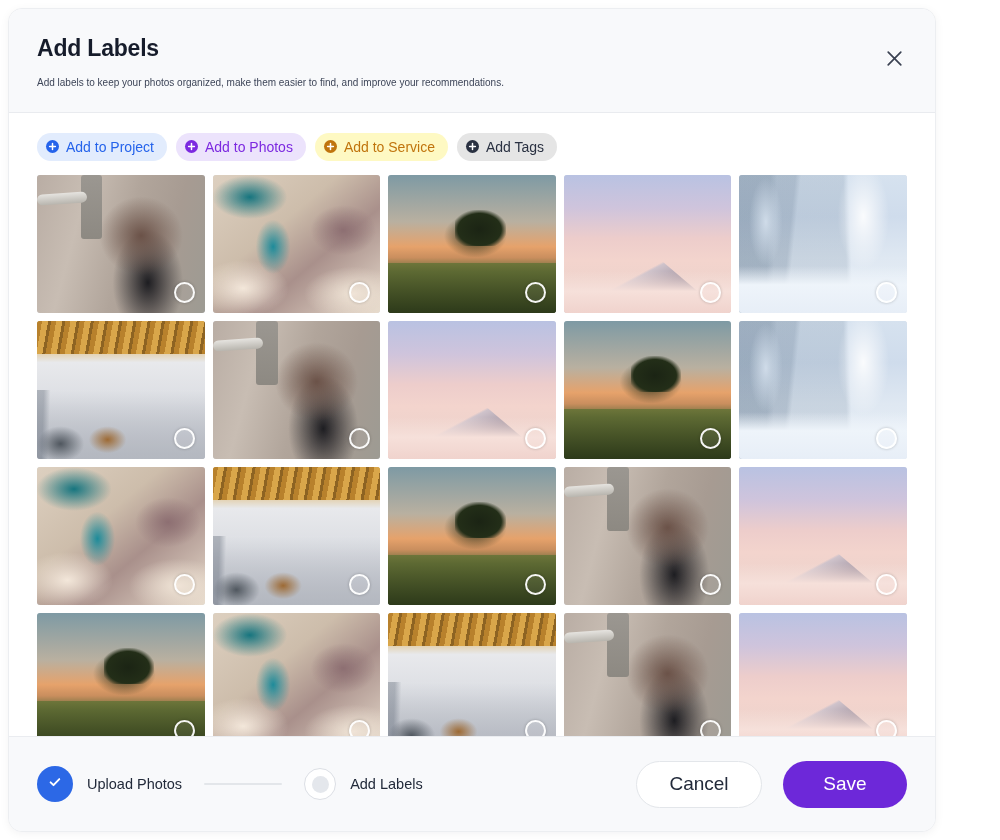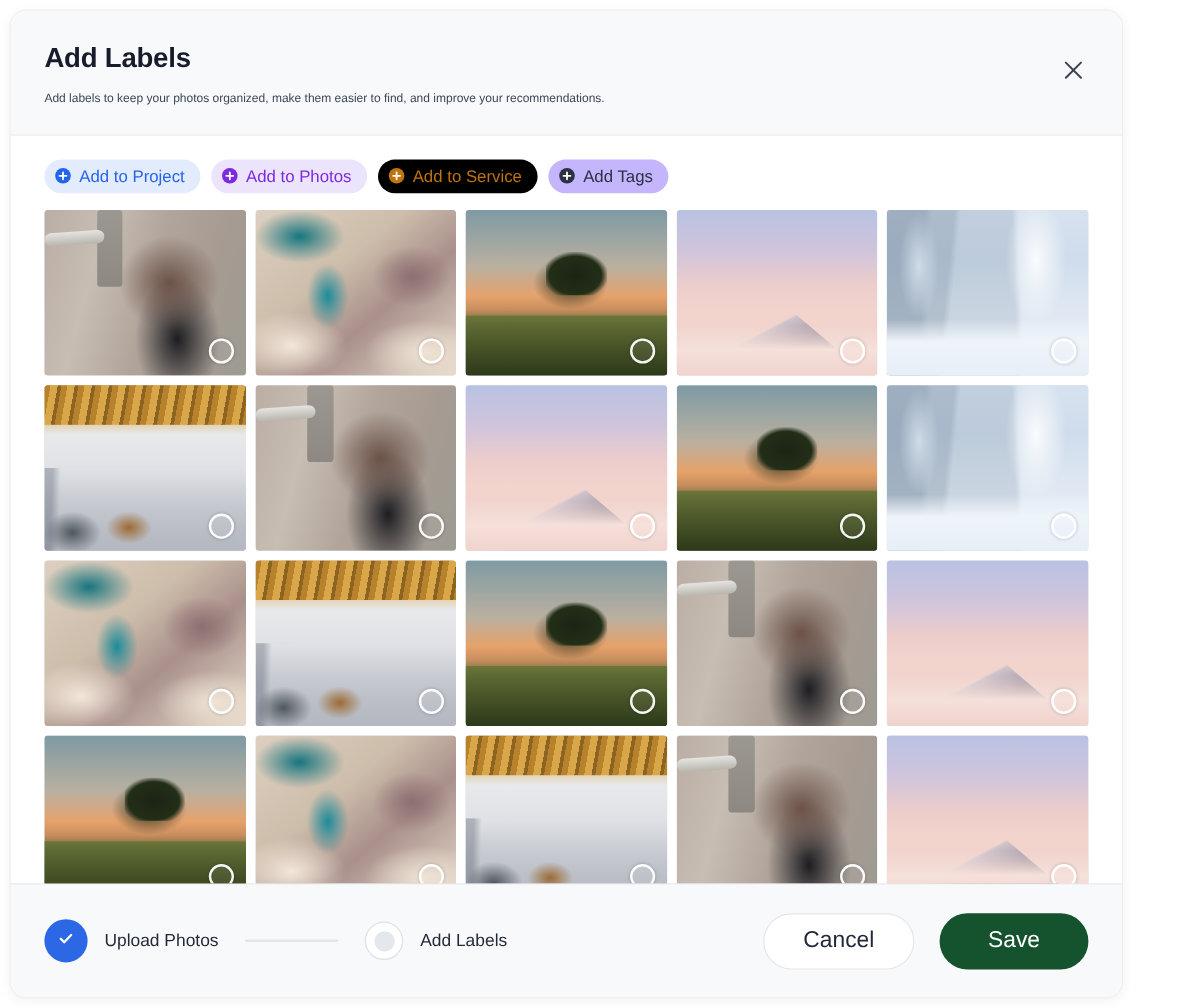--- a/index.html
+++ b/index.html
@@ -81,23 +81,23 @@
     display: inline-flex;
     align-items: center; justify-content: center;
     flex: 0 0 auto;
   }
   .chip .plus svg { display:block; }
 
   .chip-project { background: #e2ecfd; color: #2563eb; }
   .chip-project .plus { background: #2563eb; }
   .chip-gallery { background: #ece3fc; color: #7c29e0; }
   .chip-gallery .plus { background: #7c29e0; }
-  .chip-service { background: #000000; color: #c0740d; }
+  .chip-service { background: #fef9c3; color: #c0740d; }
   .chip-service .plus { background: #c0740d; }
-  .chip-tags    { background: #c4b5fd; color: #2a3142; }
+  .chip-tags    { background: #e5e5e5; color: #2a3142; }
   .chip-tags .plus { background: #2a3142; }
 
   
   .grid-scroll {
     flex: 1 1 auto;
     overflow: hidden;
     padding: 0 28px 0 28px;
     position: relative;
   }
   .grid {
@@ -271,21 +271,21 @@
   }
   .btn-cancel {
     width: 126px;
     background: #ffffff;
     color: #222a3a;
     border: 1px solid #e3e6ea;
     margin-right: 13px;
   }
   .btn-save {
     width: 124px;
-    background: #14532d;
+    background: #6d28d9;
     color: #ffffff;
     border: none;
   }
 </style>
 </head>
 <body>
 
 <div class="modal">
 
   <div class="modal-header">

